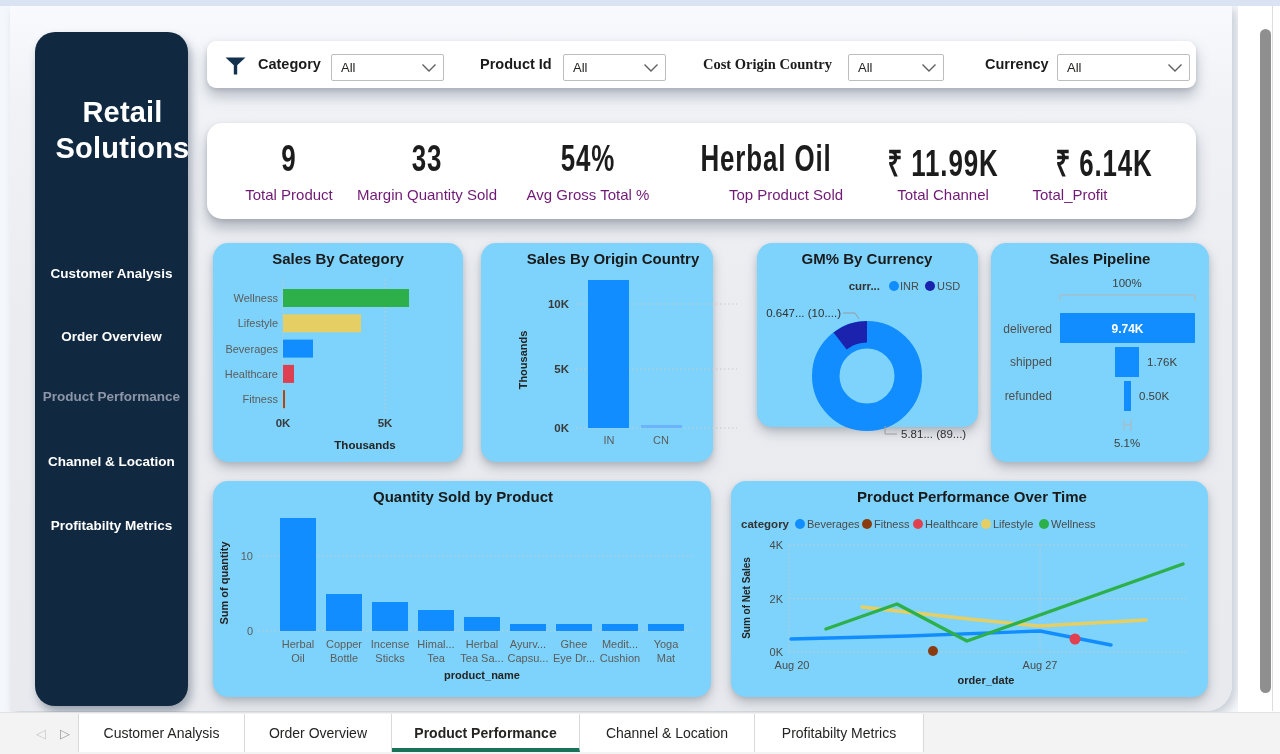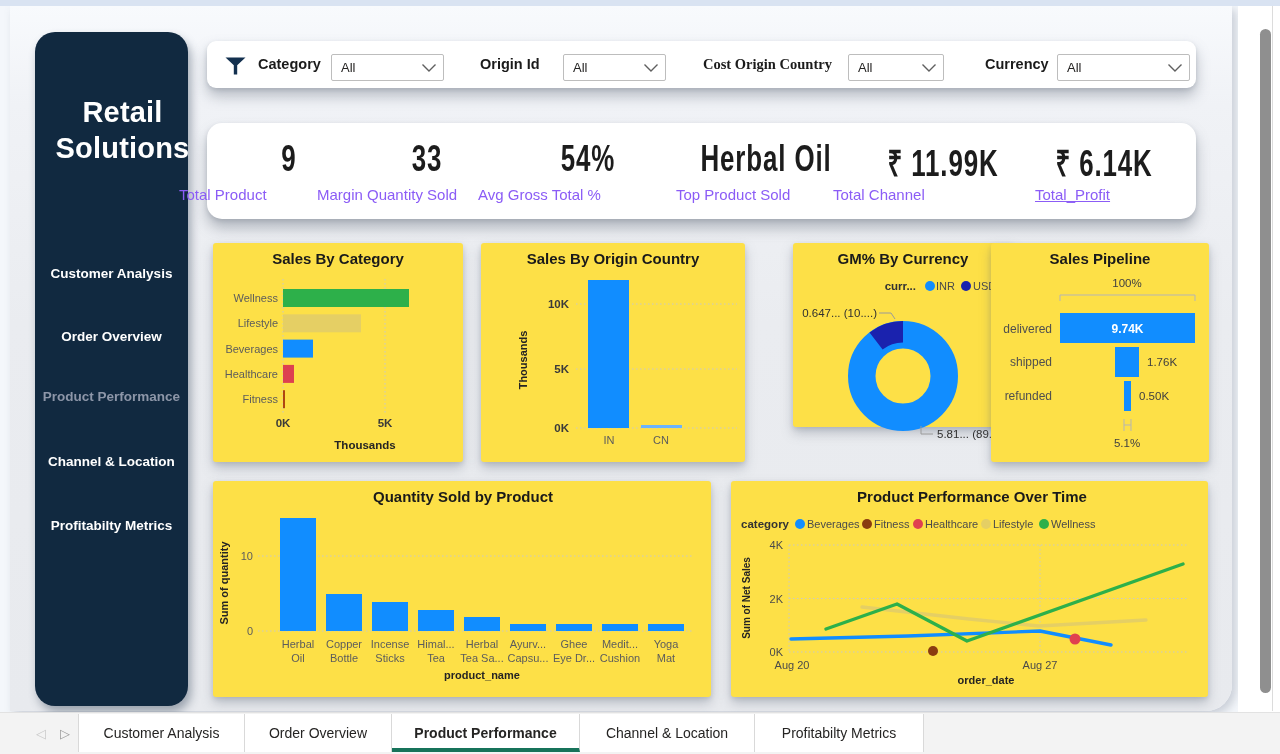--- a/index.html
+++ b/index.html
@@ -21,23 +21,23 @@
   #fbar { left:207px; top:41px; width:989px; height:47px; background:#fff; border-radius:9px;
     box-shadow:0 8px 14px rgba(96,105,120,.40), 0 2px 4px rgba(96,105,120,.20); }
   .flabel { position:absolute; top:15px; font-size:14.5px; font-weight:bold; color:#1b1b1b; }
   .fdrop { position:absolute; top:13px; height:27px; border:1px solid #bdbdbd; border-radius:2px; background:#fff;
     font-size:13px; color:#252423; line-height:25px; padding-left:9px; }
   .fdrop svg { position:absolute; right:6px; top:8px; }
   
   #kpi { left:207px; top:123px; width:989px; height:96px; background:#fff; border-radius:15px;
     box-shadow:0 9px 14px rgba(96,105,120,.42), 0 2px 4px rgba(96,105,120,.20); }
   .kv { position:absolute; top:15px; width:220px; text-align:center; font-size:36px; font-weight:bold; color:#1c1c1c; transform:scaleX(.72); letter-spacing:1.2px; }
-  .kl { position:absolute; top:63px; width:220px; font-size:15px; color:#8b5cf6; }
-  
-  .card { position:absolute; background:#fde047; border-radius:3px; box-shadow:0 6px 12px rgba(96,105,120,.35), 0 2px 4px rgba(96,105,120,.16); }
+  .kl { position:absolute; top:63px; width:220px; text-align:center; font-size:15px; color:#701a75; }
+  
+  .card { position:absolute; background:#7dd3fc; border-radius:15px; box-shadow:0 6px 12px rgba(96,105,120,.35), 0 2px 4px rgba(96,105,120,.16); }
   
   #tabs { left:0; top:712px; width:1280px; height:42px; background:#f3f3f3; border-top:1px solid #e2e2e2; }
   .tab { position:absolute; top:1px; height:38px; background:#fff; border-right:1px solid #d9d9d9;
     font-size:14px; color:#252423; text-align:center; line-height:38px; }
   .tactive { font-weight:bold; border-bottom:4px solid #17735a; }
   .arrow { position:absolute; top:13px; font-size:13px; color:#9a9a9a; }
 </style>
 </head>
 <body>
 <div id="stage">
@@ -59,21 +59,21 @@
   <div class="abs" id="fbar">
     <svg class="abs" style="left:18px; top:16px;" width="21" height="18" viewBox="0 0 21 18">
       <path d="M0.5 0.5 H20.5 L12.2 8.2 V17.5 H8.8 V8.2 Z" fill="#13304f"></path>
     </svg>
     <div class="flabel" style="left:51px;">Category</div>
     <div class="fdrop" style="left:124px; width:113px;">All
       <svg width="16" height="10" viewBox="0 0 16 10">
           <path d="M1.5 1.5 L8 8 L14.5 1.5" fill="none" stroke="#5f5f5f" stroke-width="1.4"></path>
         </svg>
     </div>
-    <div class="flabel" style="left:273px;">Origin Id</div>
+    <div class="flabel" style="left:273px;">Product Id</div>
     <div class="fdrop" style="left:356px; width:103px;">All
       <svg width="16" height="10" viewBox="0 0 16 10">
           <path d="M1.5 1.5 L8 8 L14.5 1.5" fill="none" stroke="#5f5f5f" stroke-width="1.4"></path>
         </svg>
     </div>
     <div class="flabel" style="left:496px;font-family:Liberation Serif, serif;">Cost Origin Country</div>
     <div class="fdrop" style="left:641px; width:96px;">All
       <svg width="16" height="10" viewBox="0 0 16 10">
           <path d="M1.5 1.5 L8 8 L14.5 1.5" fill="none" stroke="#5f5f5f" stroke-width="1.4"></path>
         </svg>
@@ -91,21 +91,21 @@
       <div class="kl" style="left:-28px;">Total Product</div>
     <div class="kv" style="left:110px;">33</div>     
       <div class="kl" style="left:110px;">Margin Quantity Sold</div>
     <div class="kv" style="left:271px;">54%</div>    
       <div class="kl" style="left:271px;">Avg Gross Total %</div>
     <div class="kv" style="left:449px;">Herbal Oil</div>
       <div class="kl" style="left:469px;">Top Product Sold</div>
     <div class="kv" style="left:626px;">₹&nbsp;11.99K</div>
       <div class="kl" style="left:626px;">Total Channel</div>
     <div class="kv" style="left:787px;">₹&nbsp;6.14K</div>
-      <div class="kl" style="left:828px;text-decoration:underline;">Total_Profit</div>
+      <div class="kl" style="left:753px;">Total_Profit</div>
   </div>
 
   <div class="card" id="c1" style="left:213px; top:243px; width:250px; height:219px;">
     <svg width="250" height="219" viewBox="0 0 250 219">
       <text x="125" y="21" text-anchor="middle" font-size="15" font-weight="bold" fill="#1a1a1a">Sales By Category</text>
       <line x1="70" y1="36" x2="70" y2="170" stroke="#c8c8c8" stroke-width="1" stroke-dasharray="1.5,2.5"></line>
       <line x1="172" y1="36" x2="172" y2="170" stroke="#c8c8c8" stroke-width="1" stroke-dasharray="1.5,2.5"></line>
       <rect x="70" y="46" width="126" height="18" fill="#2db04a"></rect>
       <rect x="70" y="71.3" width="78" height="18" fill="#e5cf64"></rect>
       <rect x="70" y="96.6" width="30" height="18" fill="#118dff"></rect>
@@ -114,37 +114,37 @@
       <text x="65" y="59" text-anchor="end" font-size="11" fill="#5c5c5c">Wellness</text>
       <text x="65" y="84.3" text-anchor="end" font-size="11" fill="#5c5c5c">Lifestyle</text>
       <text x="65" y="109.6" text-anchor="end" font-size="11" fill="#5c5c5c">Beverages</text>
       <text x="65" y="134.9" text-anchor="end" font-size="11" fill="#5c5c5c">Healthcare</text>
       <text x="65" y="160.2" text-anchor="end" font-size="11" fill="#5c5c5c">Fitness</text>
       <text x="70" y="184" text-anchor="middle" font-size="11.5" font-weight="bold" fill="#3a3a3a">0K</text>
       <text x="172" y="184" text-anchor="middle" font-size="11.5" font-weight="bold" fill="#3a3a3a">5K</text>
       <text x="152" y="206" text-anchor="middle" font-size="11.5" font-weight="bold" fill="#252423">Thousands</text>
     </svg>
   </div>
-  <div class="card" id="c2" style="left:481px; top:243px; width:264px; height:219px;">
+  <div class="card" id="c2" style="left:481px; top:243px; width:232px; height:219px;">
     <svg width="264" height="219" viewBox="0 0 264 219">
       <text x="132" y="21" text-anchor="middle" font-size="15" font-weight="bold" fill="#1a1a1a">Sales By Origin Country</text>
       <line x1="95" y1="61" x2="256" y2="61" stroke="#c8c8c8" stroke-width="1" stroke-dasharray="1.5,2.5"></line>
       <line x1="95" y1="126" x2="256" y2="126" stroke="#c8c8c8" stroke-width="1" stroke-dasharray="1.5,2.5"></line>
       <line x1="95" y1="185" x2="256" y2="185" stroke="#c8c8c8" stroke-width="1" stroke-dasharray="1.5,2.5"></line>
       <rect x="107" y="37" width="41" height="148" fill="#118dff"></rect>
       <rect x="160" y="182" width="41" height="3" fill="#6ab4fc"></rect>
       <text x="88" y="65" text-anchor="end" font-size="11.5" font-weight="bold" fill="#3a3a3a">10K</text>
       <text x="88" y="130" text-anchor="end" font-size="11.5" font-weight="bold" fill="#3a3a3a">5K</text>
       <text x="88" y="189" text-anchor="end" font-size="11.5" font-weight="bold" fill="#3a3a3a">0K</text>
       <text x="128" y="201" text-anchor="middle" font-size="11" fill="#5c5c5c">IN</text>
       <text x="180" y="201" text-anchor="middle" font-size="11" fill="#5c5c5c">CN</text>
       <text x="46" y="117" text-anchor="middle" font-size="11" font-weight="bold" fill="#252423" transform="rotate(-90 46 117)">Thousands</text>
     </svg>
   </div>
-  <div class="card" id="c3" style="left:793px; top:243px; width:221px; height:184px;">
+  <div class="card" id="c3" style="left:757px; top:243px; width:221px; height:184px;">
     <svg width="221" height="219" viewBox="0 0 221 219">
       <text x="110" y="21" text-anchor="middle" font-size="15" font-weight="bold" fill="#1a1a1a">GM% By Currency</text>
       <text x="123" y="47" text-anchor="end" font-size="11.5" font-weight="bold" fill="#333">curr...</text>
       <circle cx="137" cy="43" r="5" fill="#118dff"></circle>
       <text x="143" y="47" font-size="11" fill="#4a4a4a">INR</text>
       <circle cx="173" cy="43" r="5" fill="#1a22ae"></circle>
       <text x="180" y="47" font-size="11" fill="#4a4a4a">USD</text>
       <circle cx="110" cy="133" r="41.25" fill="none" stroke="#118dff" stroke-width="27.5"></circle>
       <path d="M 76.52 89.39 A 55 55 0 0 1 110 78 L 110 99.5 A 33.5 33.5 0 0 0 89.61 106.43 Z" fill="#1a22ae"></path>
       <polyline points="86,70 98,70 102,76" fill="none" stroke="#9a9a9a" stroke-width="1"></polyline>

